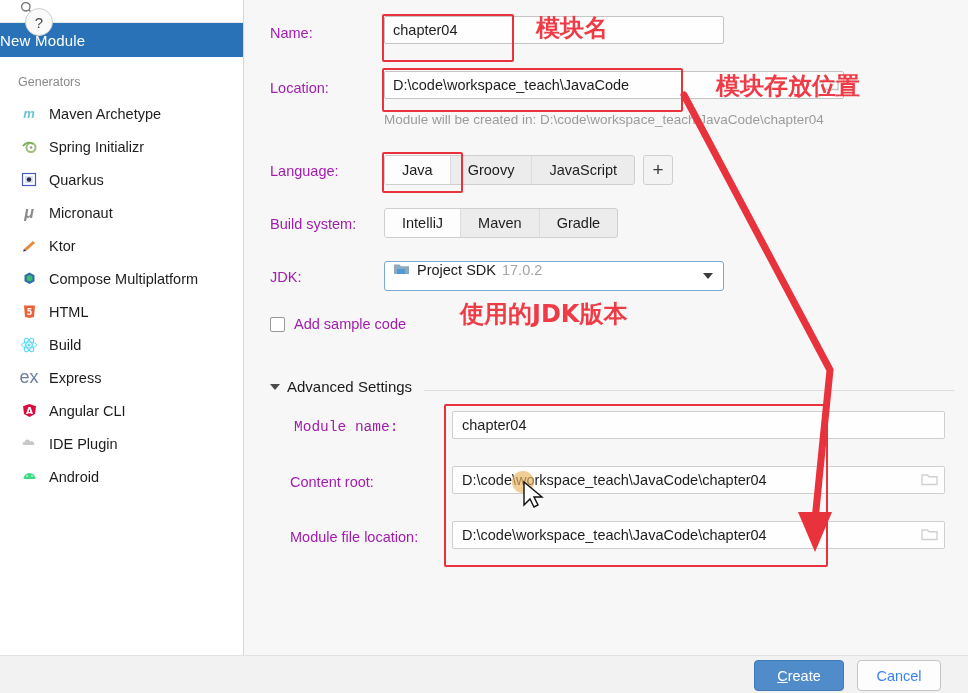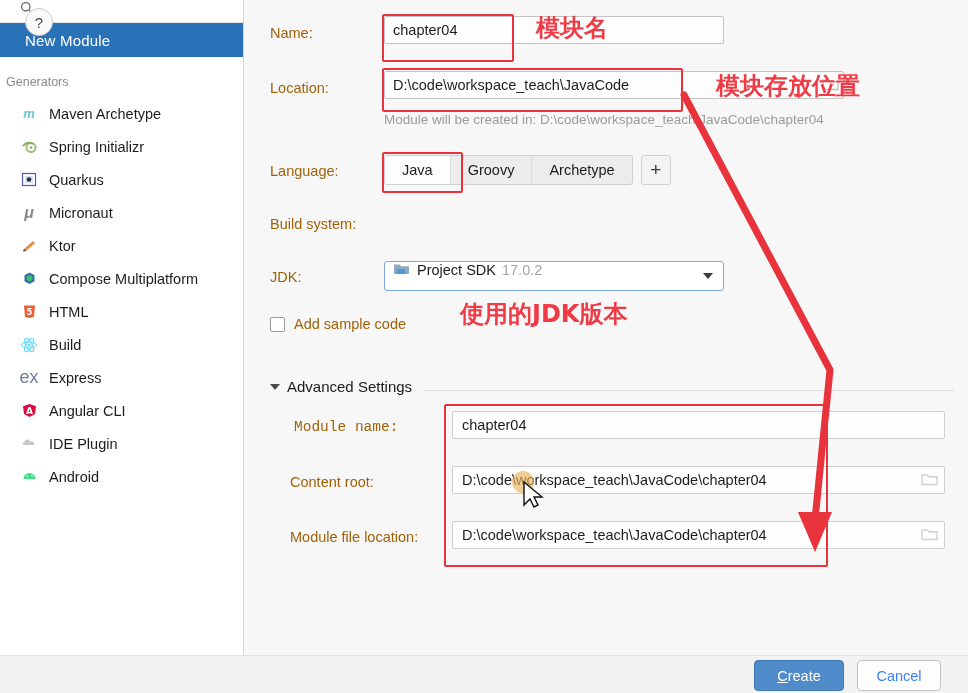--- a/index.html
+++ b/index.html
@@ -20,44 +20,44 @@
   }
   .search-row{
     height:22px;position:relative;background:#fff;
     border-bottom:1px solid #e8e8e8;
   }
   .search-ico{
     position:absolute;left:20px;top:1px;width:14px;height:14px;
   }
   .newmodule{
     height:34px;background:#2a72b8;color:#fff;
-    display:flex;align-items:center;padding-left:25px;
+    display:flex;align-items:center;
     font-size:15px;letter-spacing:.2px;
   }
   .gen-label{
-    color:#8a8a8a;font-size:12.5px;padding:18px 0 6px 6px;
+    color:#8a8a8a;font-size:12.5px;padding:18px 0 6px 18px;
   }
   .gen-list{padding-top:2px;}
   .gen-item{
     height:33px;display:flex;align-items:center;padding-left:18px;
     font-size:14.5px;color:#1d1d1d;cursor:default;
   }
   .gen-item .ico{
     width:22px;height:20px;margin-right:9px;flex:0 0 22px;
     display:flex;align-items:center;justify-content:center;
     font-size:13px;font-weight:bold;
   }
   .gen-item .lbl{white-space:nowrap;}
 
   
   .content{
     position:absolute;left:244px;top:0;width:724px;height:655px;
     background:#f7f7f7;overflow:hidden;
   }
-  .flabel{color:#a16207;font-size:14.5px;white-space:nowrap;}
+  .flabel{color:#a21caf;font-size:14.5px;white-space:nowrap;}
 
   .txtfield{
     background:#fefefe;border:1px solid #c4c4c4;border-radius:2px;
     height:28px;display:flex;align-items:center;
     padding:0 8px;font-size:14.5px;color:#1d1d1d;box-sizing:border-box;
   }
 
   .hint{
     position:absolute;color:#9b9b9b;font-size:13.5px;white-space:nowrap;
   }
@@ -308,26 +308,31 @@
       </span>
     </div>
 
     <span class="hint" style="left:140px;top:112px;">Module will be created in: D:\code\workspace_teach\JavaCode\chapter04</span>
 
     <span class="flabel" style="position:absolute;left:26px;top:163px;">Language:</span>
     <div style="position:absolute;left:140px;top:155px;display:flex;align-items:center;">
       <div class="seg">
         <div class="opt sel">Java</div>
         <div class="opt">Groovy</div>
-        <div class="opt">Archetype</div>
+        <div class="opt">JavaScript</div>
       </div>
       <div class="plusbtn">+</div>
     </div>
 
     <span class="flabel" style="position:absolute;left:26px;top:216px;">Build system:</span>
+    <div class="seg" style="position:absolute;left:140px;top:208px;">
+      <div class="opt sel">IntelliJ</div>
+      <div class="opt">Maven</div>
+      <div class="opt">Gradle</div>
+    </div>
 
     <span class="flabel" style="position:absolute;left:26px;top:269px;">JDK:</span>
     <div class="combo" style="position:absolute;left:140px;top:261px;">
       <span class="folderico">
         <svg width="17" height="14" viewBox="0 0 17 14">
           <path d="M1 2.5 L6.5 2.5 L8 4.3 L16 4.3 L16 12 L1 12 Z" fill="#8fa9bf"></path>
           <rect x="4" y="7" width="8" height="5" fill="#4f9ad6"></rect>
         </svg>
       </span>
       <span class="ctext">Project SDK</span>

